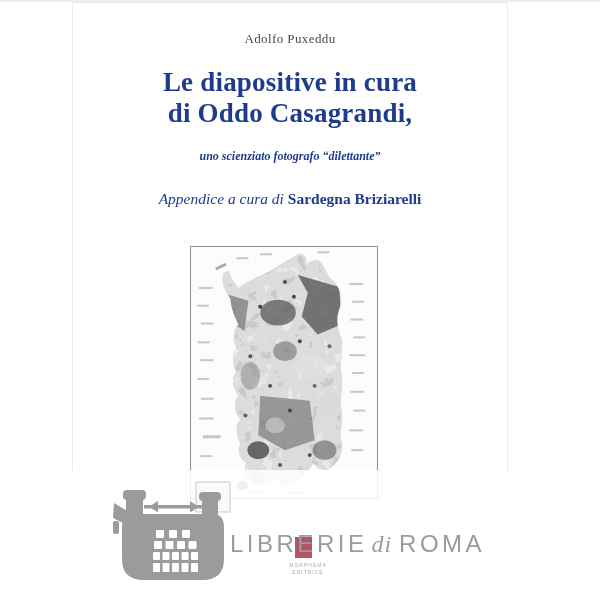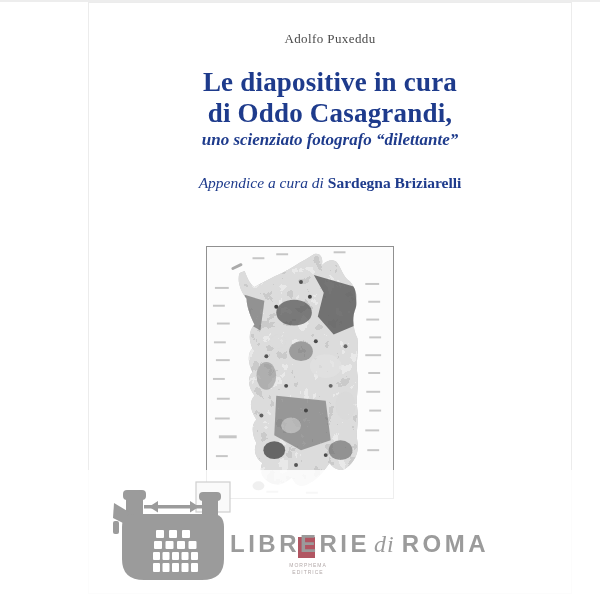--- a/index.html
+++ b/index.html
@@ -5,30 +5,30 @@
   * { margin:0; padding:0; box-sizing:border-box; }
   html,body { background:#ffffff; }
   .page {
     position:relative; width:600px; height:600px; overflow:hidden;
     background:#ffffff; font-family:"Liberation Serif", serif;
   }
   .top-strip { position:absolute; left:0; top:0; width:600px; height:2px; background:#ededed; }
 
   
   .cover {
-    position:absolute; left:88px; top:2px; width:484px; height:592px;
+    position:absolute; left:72px; top:2px; width:436px; height:592px;
     background:#ffffff; border:1px solid #ececec;
   }
   .author {
     position:absolute; left:0; right:0; top:28px; text-align:center;
     font-size:13px; letter-spacing:.4px; color:#4a4a4a;
   }
   .title-block { position:absolute; left:0; right:0; top:64px; text-align:center; color:#1e3b8c; }
   .title-line { font-size:27px; font-weight:bold; line-height:31px; letter-spacing:.2px; }
-  .subtitle { font-size:17px; font-weight:bold; font-style:italic; line-height:22px; margin-top:0; }
+  .subtitle { font-size:12px; font-weight:bold; font-style:italic; line-height:22px; margin-top:16px; }
   .appendix { margin-top:22px; font-size:15.5px; line-height:19px; }
   .appendix .pfx { font-weight:normal; font-style:italic; }
   .appendix .nm  { font-weight:bold; }
 
   
   .map-box {
     position:absolute; left:117px; top:243px; width:188px; height:253px;
     background:#fcfcfc; border:1px solid #909090;
   }
   .map-box svg { display:block; width:100%; height:100%; }
@@ -39,21 +39,21 @@
     background:rgba(255,255,255,.85); z-index:5;
   }
   .typewriter {
     position:absolute; left:112px; top:481px; width:120px; height:114px; z-index:6;
   }
   .wordmark {
     position:absolute; left:230px; top:530px; height:34px; z-index:6;
     display:flex; align-items:baseline; white-space:nowrap;
     font-family:"Liberation Sans", sans-serif; color:#9b9b9b;
   }
-  .wm-caps { font-size:24px; font-weight:700; letter-spacing:3.5px; }
+  .wm-caps { font-size:24px; font-weight:400; letter-spacing:3.5px; }
   .wm-di { font-family:"Liberation Serif", serif; font-style:italic; font-size:24px; margin:0 7px 0 4px; letter-spacing:1px;text-align:center; }
   .brand-e-wrap { position:relative; display:inline-block; }
   .red-box {
     position:absolute; left:-2px; top:7px; width:17px; height:21px;
     background:#9d2c3b; opacity:.8; z-index:-1;
   }
   .publisher-mark {
     position:absolute; left:284px; top:562px; width:48px; z-index:6;
     text-align:center; font-family:"Liberation Sans", sans-serif;
     font-size:5px; line-height:7px; letter-spacing:1px; color:#b3a9a9;

